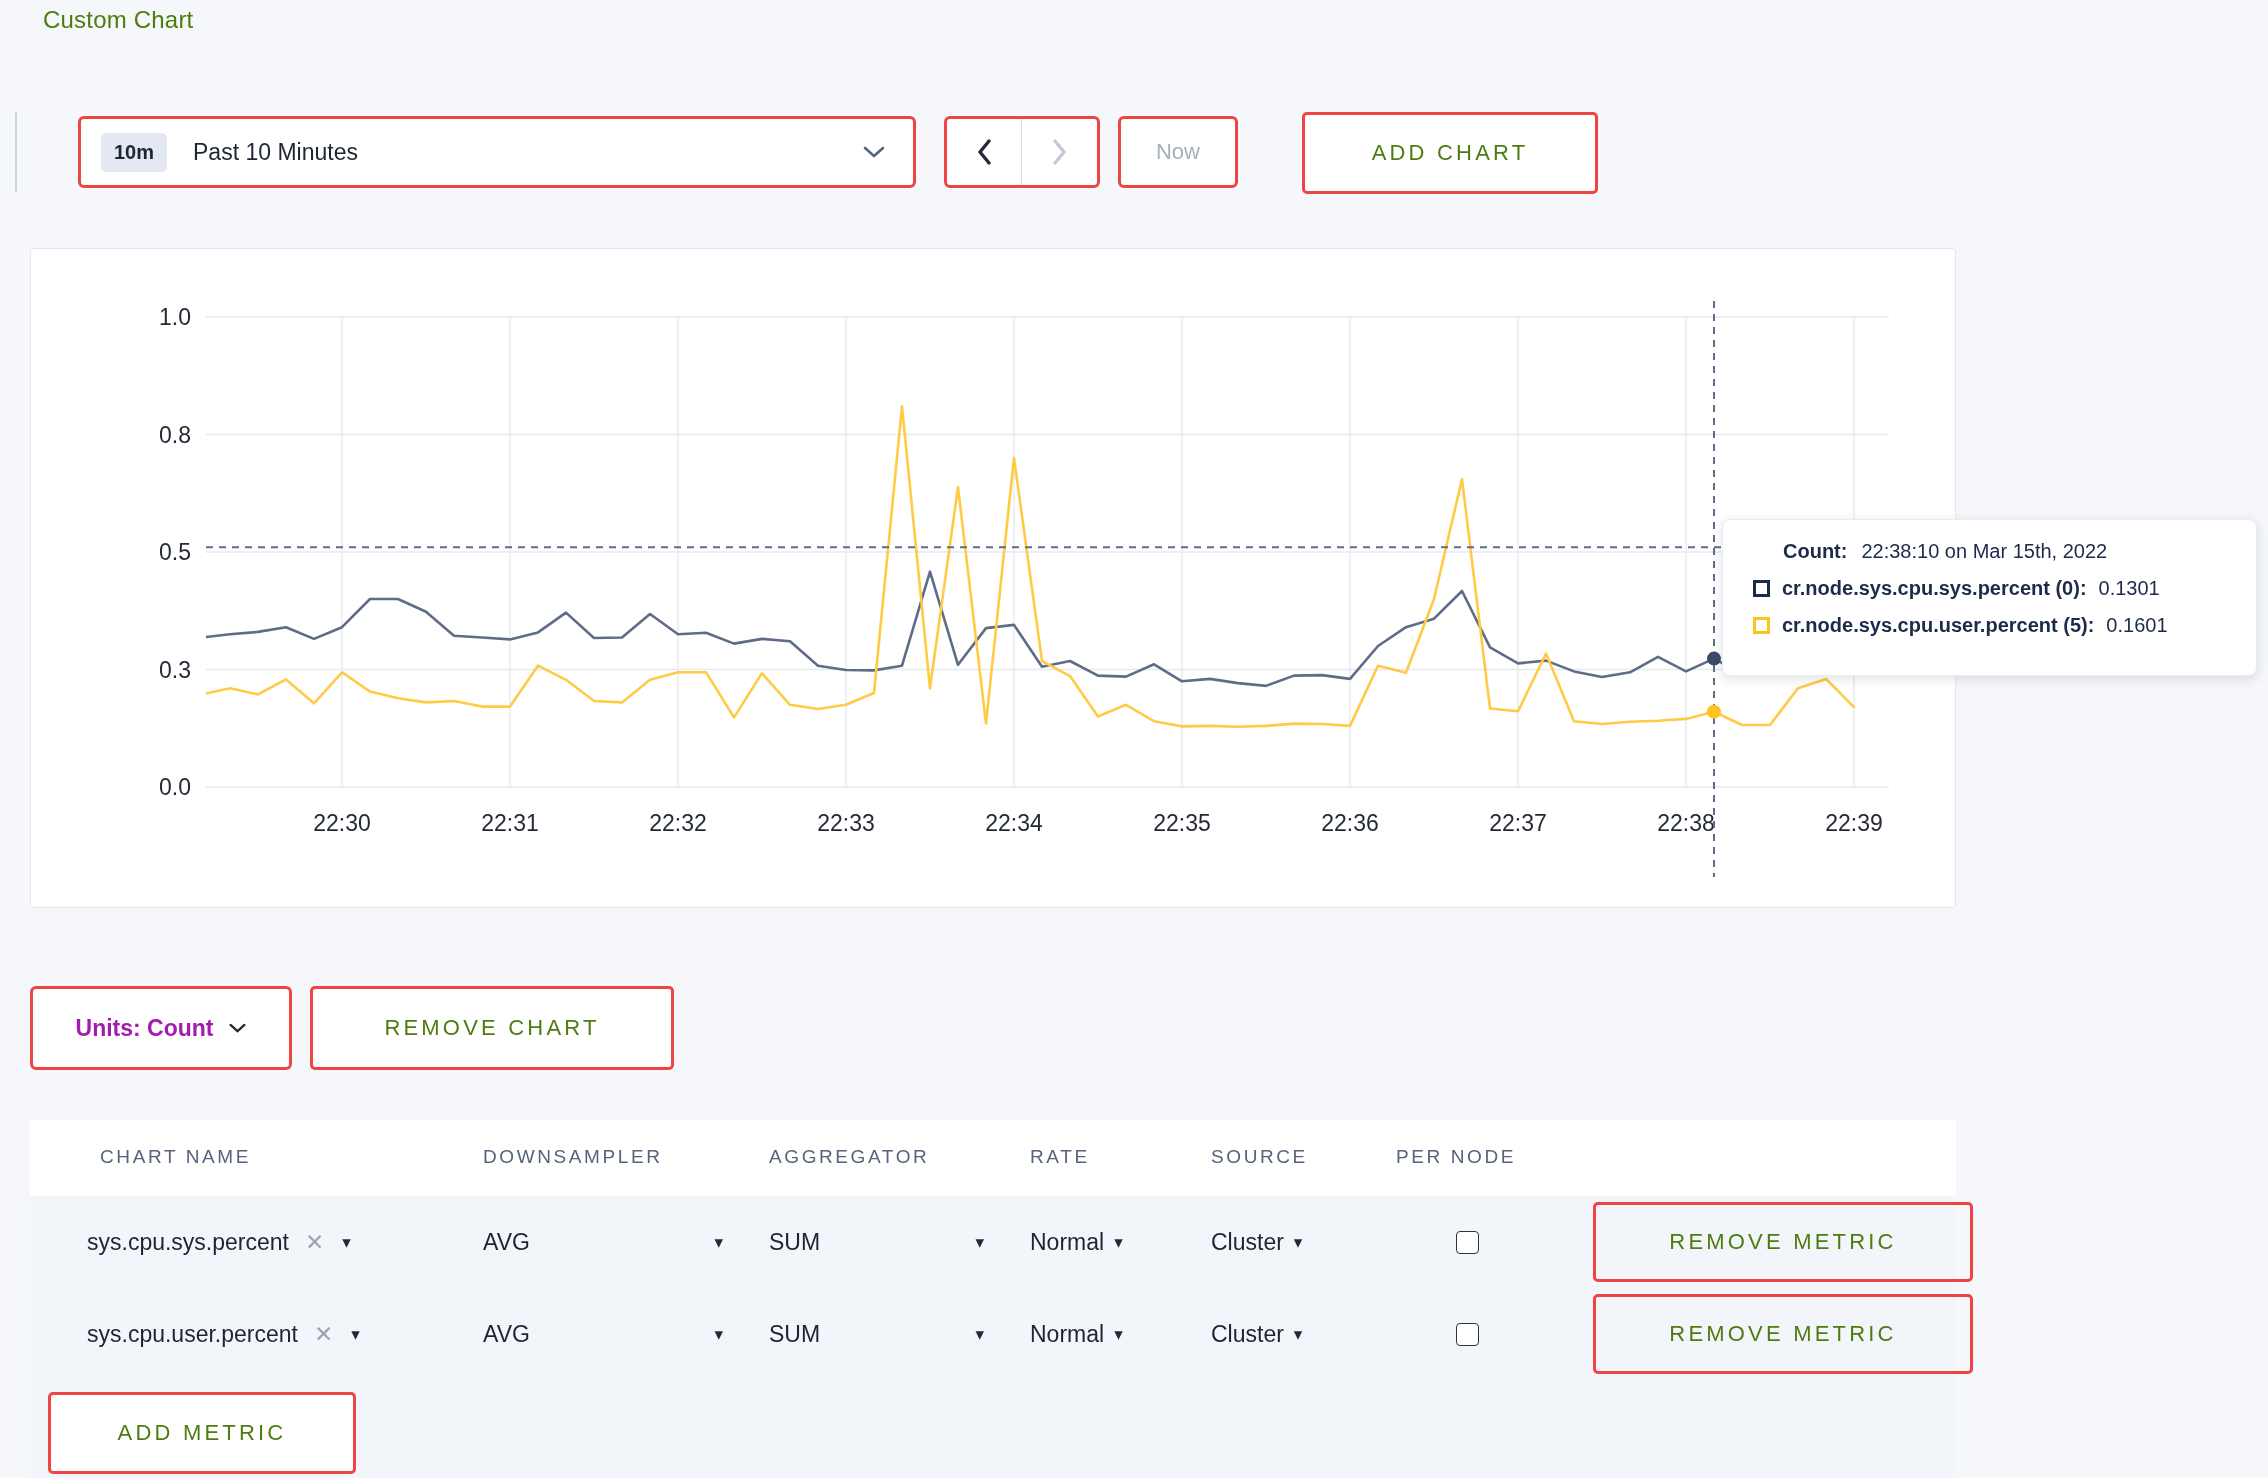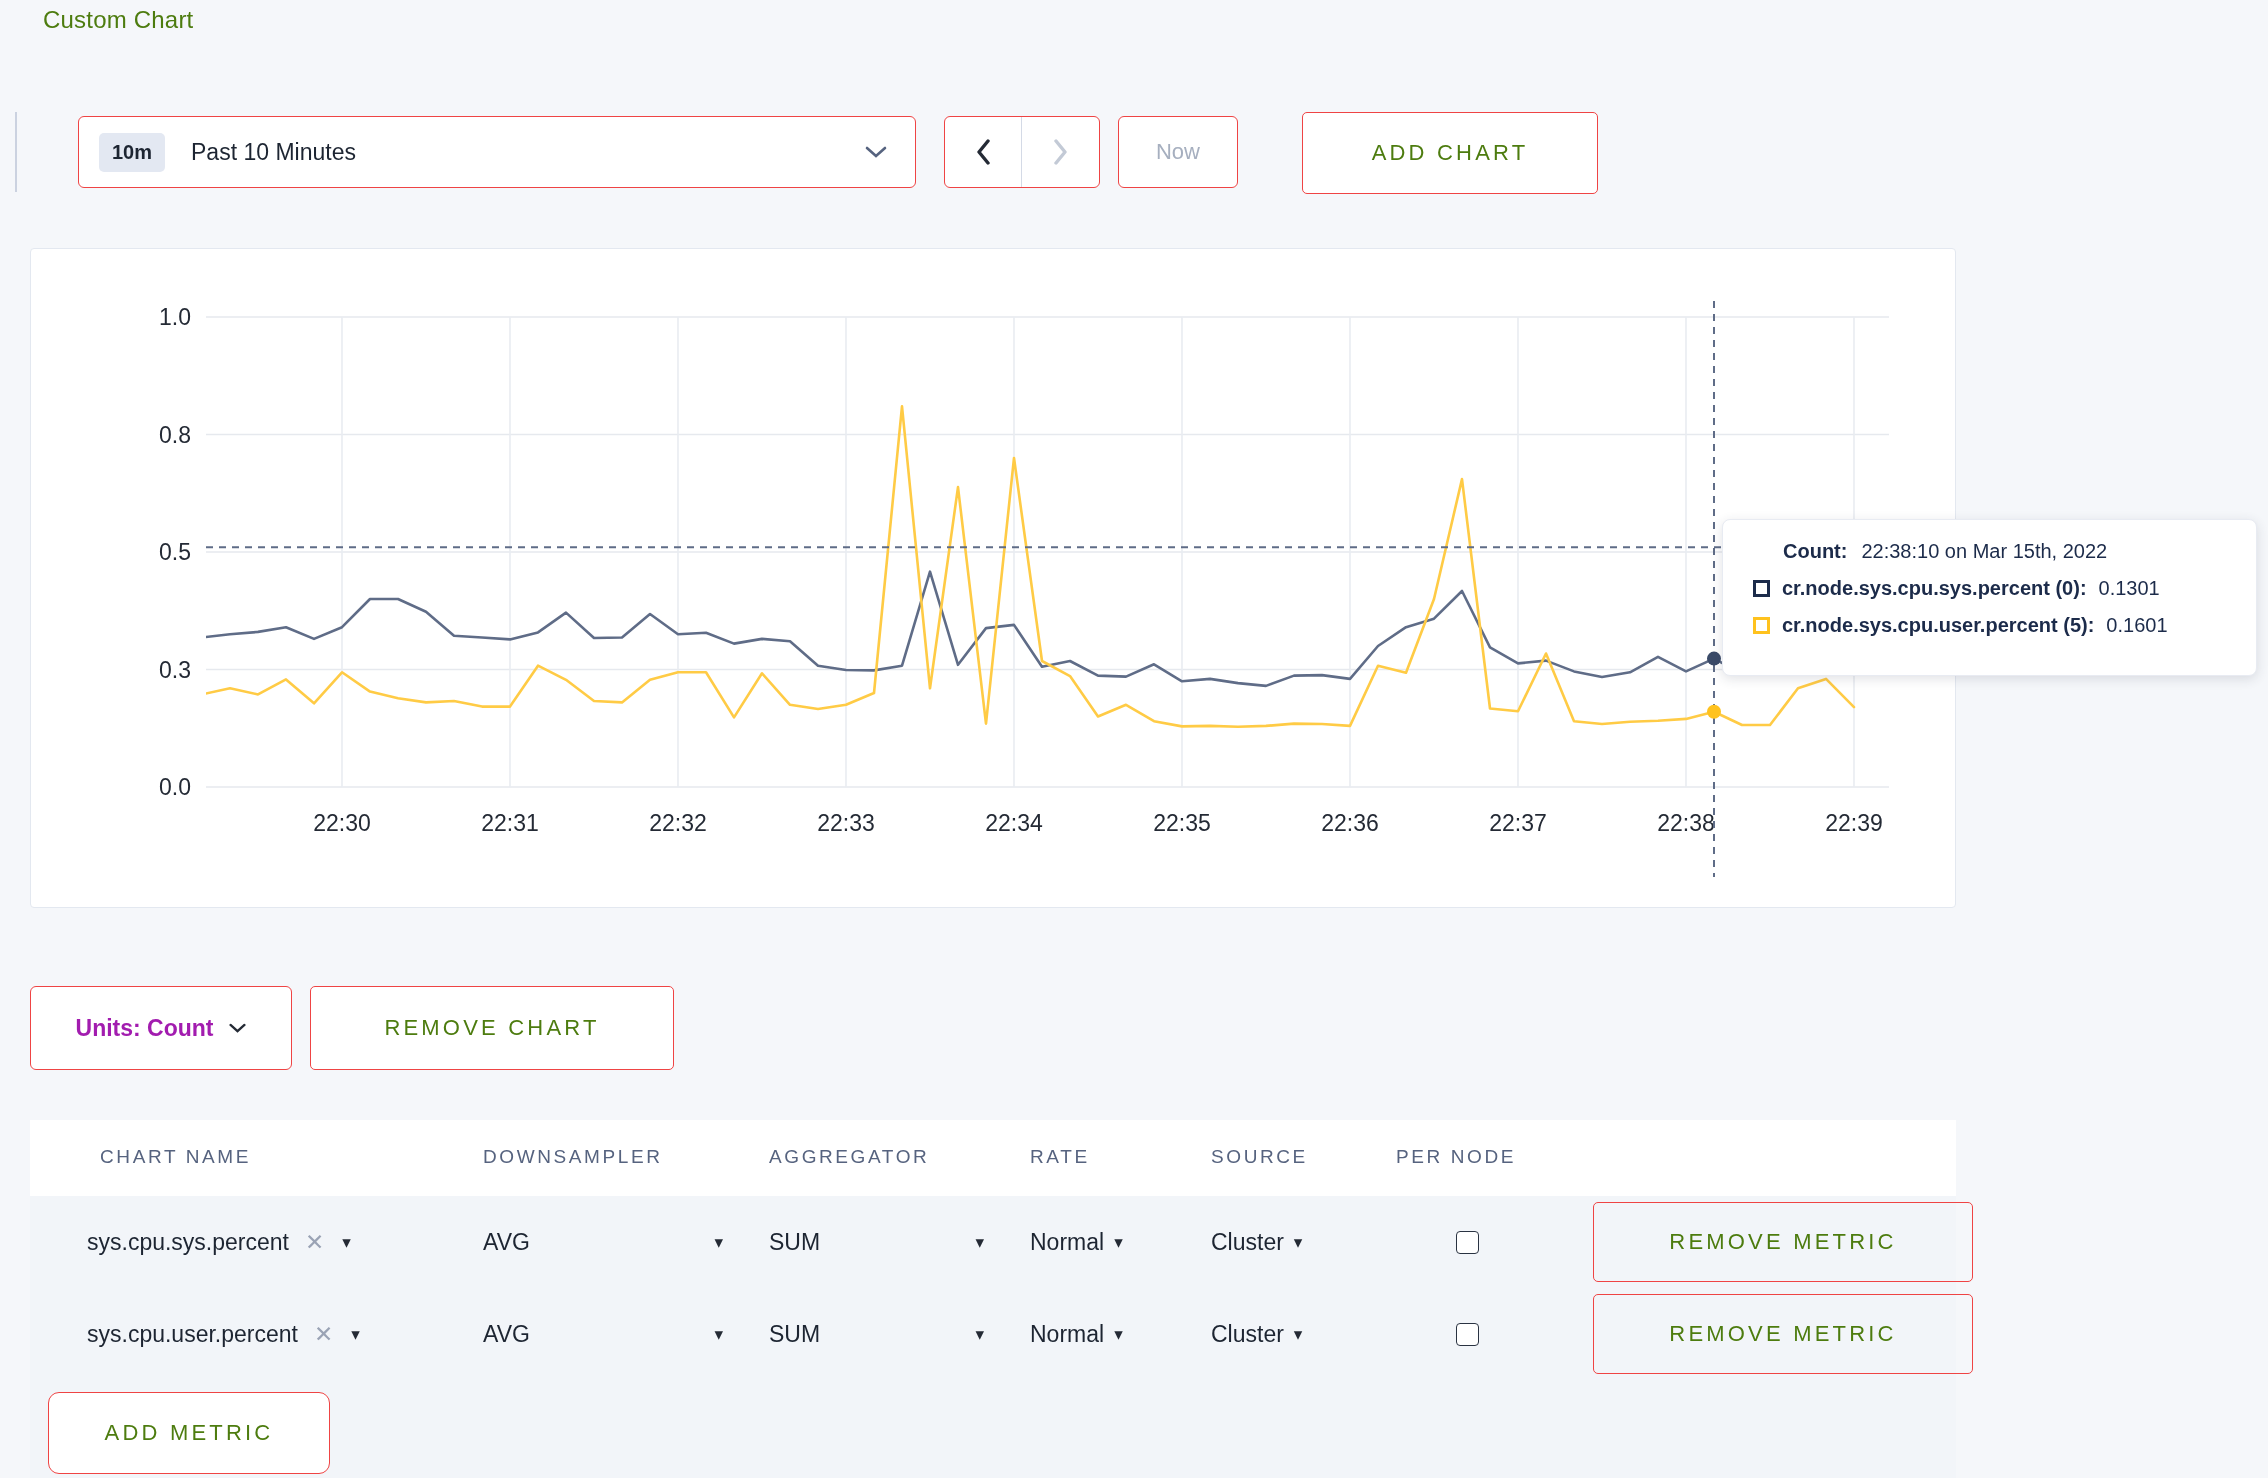--- a/index.html
+++ b/index.html
@@ -6,21 +6,21 @@
   html,body { width:2268px; height:1478px; }
   body {
     font-family:"Liberation Sans", sans-serif;
     background:#F5F7FA; color:#242A35; position:relative; overflow:hidden;
   }
   .abs { position:absolute; }
   .page-title { left:43px; top:6px; font-size:24px; font-weight:400; color:#4d7c0f; letter-spacing:.2px; }
   .toolbar-divider { left:15px; top:112px; width:2px; height:80px; background:#CBD2E0; }
 
   .btn, .select-box {
-    background:#FFFFFF; border:1px solid #ef4444; border-radius:6px;
+    background:#FFFFFF; border:3px solid #ef4444; border-radius:6px;
     display:flex; align-items:center; cursor:pointer;
   }
   .timerange { left:78px; top:116px; width:838px; height:72px; padding:0 28px 0 20px; }
   .timerange .badge {
     background:#E3E8F2; color:#1D2532; font-weight:700; font-size:20px;
     border-radius:5px; padding:8px 13px; margin-right:26px;
   }
   .timerange .tr-label { font-size:23px; color:#1D2532; flex:1; }
   .nav-group { left:944px; top:116px; width:156px; height:72px; padding:0; }
   .nav-half { width:50%; height:100%; display:flex; align-items:center; justify-content:center; }
@@ -54,21 +54,21 @@
   .table-header { left:30px; top:1120px; width:1926px; height:76px; background:#FFFFFF; }
   .table-body { left:30px; top:1196px; width:1926px; height:282px; background:#F2F5F9; }
   .th { position:absolute; top:26px; font-size:19px; letter-spacing:2.6px; color:#56637F; }
   .row { position:absolute; left:0; width:100%; height:92px; }
   .cell { position:absolute; display:flex; align-items:center; height:92px; font-size:23px; color:#1D2532; }
   .x-icon { color:#9AA3B5; font-size:23px; margin-left:16px; }
   .caret { font-size:17px; color:#242A35; margin-left:18px; }
   .checkbox { width:23px; height:23px; border:1.5px solid #2A3342; border-radius:4px; background:#fff; }
   .remove-metric { position:absolute; left:1563px; width:380px; height:80px; top:6px;
                    background:transparent; }
-  .add-metric { left:48px; top:1392px; width:282px; height:82px; background:#fff;border-radius:11px; }
+  .add-metric { left:48px; top:1392px; width:308px; height:82px; background:#fff; }
 
   .chev-down { width:22px; height:12px; }
   .chev { width:16px; height:26px; }
 </style>
 </head>
 <body>
 
 <div class="abs page-title">Custom Chart</div>
 
 <div class="abs toolbar-divider"></div>

